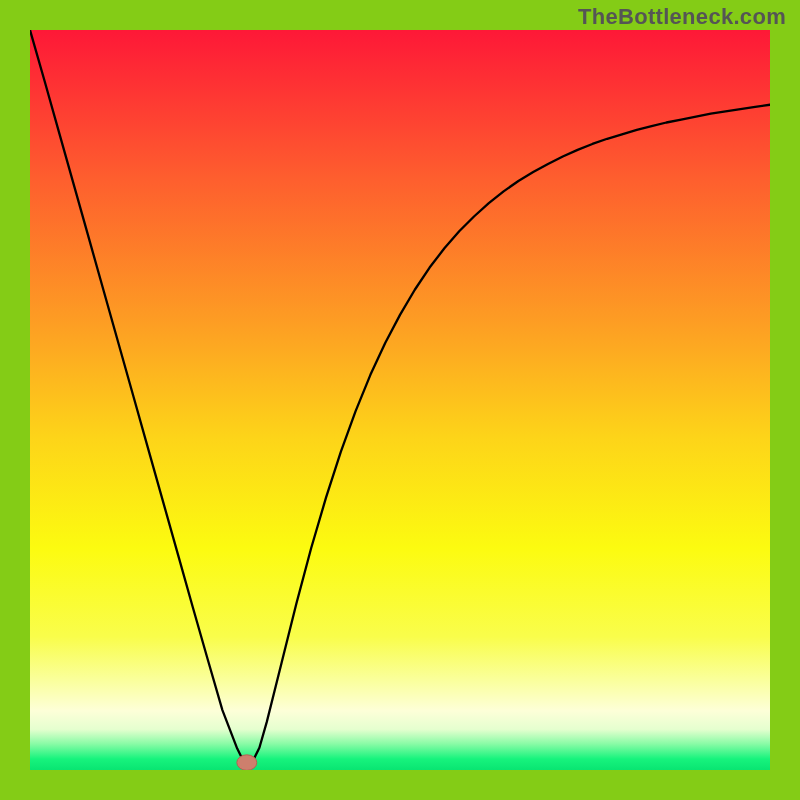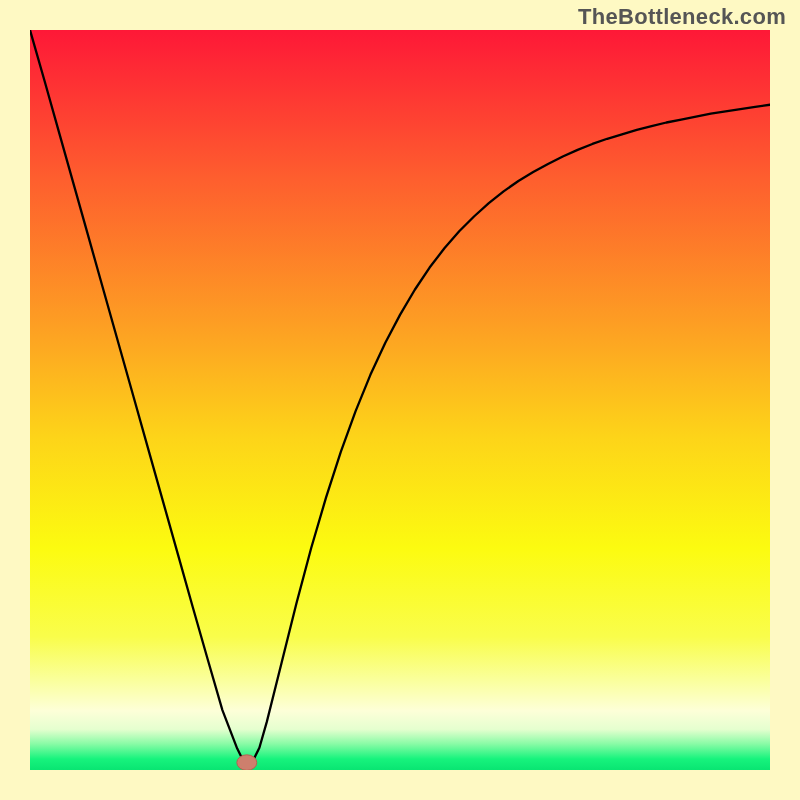--- a/index.html
+++ b/index.html
@@ -8,21 +8,21 @@
     width: 800px;
     height: 800px;
     background: #000;
     font-family: Arial, Helvetica, sans-serif;
     overflow: hidden;
   }
   .outer {
     position: relative;
     width: 800px;
     height: 800px;
-    background: #fef9c3;
+    background: #84cc16;
   }
   .watermark {
     position: absolute;
     top: 4px;
     right: 14px;
     color: #555555;
     font-size: 22px;
     font-weight: 600;
     letter-spacing: 0.3px;
     z-index: 4;

